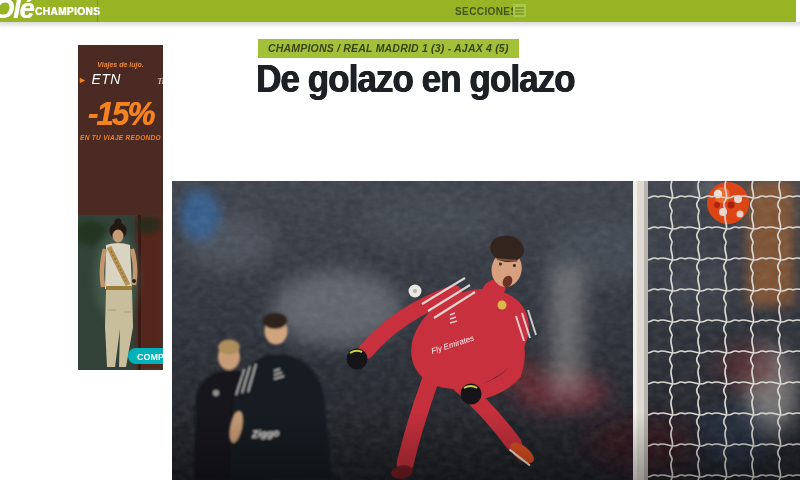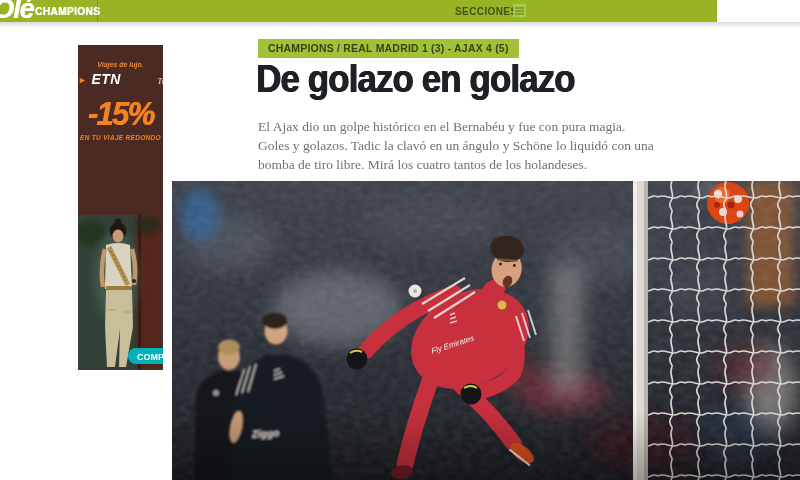--- a/index.html
+++ b/index.html
@@ -1,20 +1,20 @@
 <!DOCTYPE html>
 <html><head>
 <meta charset="utf-8">
 <style>
   html,body{margin:0;padding:0;background:#fff;}
   .page{position:relative;width:800px;height:480px;overflow:hidden;background:#fff;
         font-family:"Liberation Sans",sans-serif;}
 
   
-  .topbar{position:absolute;left:0;top:0;width:717px;height:22px;background:#96b424;}
+  .topbar{position:absolute;left:0;top:0;width:796px;height:22px;background:#96b424;}
   .topbar-shadow{position:absolute;left:0;top:22px;width:800px;height:6px;
         background:linear-gradient(rgba(0,0,0,.14),rgba(0,0,0,0));}
   .logo{position:absolute;left:-7px;top:-4px;color:#fff;font-size:27px;font-weight:bold;
         font-style:italic;letter-spacing:-1px;line-height:27px;
         text-shadow:.5px 0 0 #fff;}
   .nav-champ{position:absolute;left:35px;top:5px;color:#fff;font-size:11px;font-weight:bold;
         letter-spacing:.4px;transform:scaleX(.92);transform-origin:left;
         text-shadow:.4px 0 0 #fff;}
   .tb-divider{position:absolute;left:97px;top:0;width:1px;height:22px;background:rgba(0,0,0,.16);}
   .secciones{position:absolute;left:455px;top:6px;color:#45511b;font-size:10px;font-weight:bold;
@@ -24,37 +24,37 @@
                          linear-gradient(#84a02a,#84a02a);
         background-size:9px 2px;background-position:2px 3px,2px 6px,2px 9px;
         background-repeat:no-repeat;}
 
   
   .ad{position:absolute;left:78px;top:45px;width:85px;height:325px;background:#4a2a22;
       overflow:hidden;text-align:center;color:#fff;cursor:pointer;}
   .ad-tagline{margin-top:16px;font-size:7px;font-weight:bold;font-style:italic;color:#ef8a3c;}
   .ad-brandrow{margin-top:2px;white-space:nowrap;}
   .ad-chevron{color:#f5821f;font-size:9px;vertical-align:1px;}
-  .ad-etn{font-size:14px;font-weight:bold;font-style:italic;letter-spacing:.5px;color:#fff;}
+  .ad-etn{font-size:14px;font-weight:normal;font-style:italic;letter-spacing:.5px;color:#fff;}
   .ad-turista{font-family:"Liberation Serif",serif;font-style:italic;font-size:9px;color:#ece0d6;margin-left:32px;}
   .ad-promo{margin-top:9px;font-size:10.5px;font-style:italic;line-height:1.7;color:#f4efe9;}
   .ad-promo b{color:#fff;}
   .ad-discount{margin-top:6px;font-size:34px;font-weight:bold;font-style:italic;color:#f5821f;
       letter-spacing:-2px;transform:scaleX(.92);transform-origin:center;
       text-shadow:.6px 0 0 #f5821f;}
   .ad-caption{margin-top:1px;font-size:6.5px;font-weight:bold;font-style:italic;color:#f5821f;
       letter-spacing:.3px;}
   .ad-photo{position:absolute;left:0;top:170px;width:85px;height:155px;}
   .ad-cta{position:absolute;left:50px;top:303px;width:64px;height:16px;border-radius:8px;
       background:#00b2ba;color:#fff;font-size:9px;font-weight:bold;line-height:16px;
       text-align:left;padding-left:9px;border:none;cursor:pointer;}
 
   
   .article-badge{position:absolute;left:258px;top:39px;background:#a3c138;color:#3b4015;
-      font-size:10.5px;font-weight:bold;letter-spacing:.2px;padding:3px 10px 4px;cursor:pointer;}
+      font-size:10.5px;font-weight:bold;letter-spacing:.2px;padding:3px 10px 4px;cursor:pointer;font-style:italic;}
   .article-title{position:absolute;left:256px;top:58px;font-size:38px;font-weight:bold;
       color:#1d2125;letter-spacing:-1px;transform:scaleX(.92);transform-origin:left top;
       text-shadow:.7px 0 0 #1d2125,-.3px 0 0 #1d2125;}
   .article-lede{position:absolute;left:258px;top:117px;width:398px;
       font-family:"Liberation Serif",serif;font-size:13.5px;line-height:19px;color:#6e7173;}
 
   
   .photo{position:absolute;left:172px;top:181px;width:628px;height:299px;}
 </style>
 </head>
@@ -109,21 +109,20 @@
         <rect x="28" y="71" width="26" height="4" rx="1" fill="#9b7c36"></rect>
         <path d="M28 75 L54 75 L55 112 L48 152 L41 152 L42 114 L37 152 L29 152 L27 112 Z" fill="#c9be9c"></path>
         <path d="M30 95 h8 M46 97 h7" stroke="#a89c77" stroke-width="1"></path>
       </g>
     </svg>
     <button class="ad-cta">COMPRAR</button>
   </div>
 
   <div class="article-badge">CHAMPIONS / REAL MADRID 1 (3) - AJAX 4 (5)</div>
   <h1 class="article-title" style="margin:0;">De golazo en golazo</h1>
-  <p class="article-lede" style="margin:0;">El Ajax dio un golpe histórico en el Bernabéu y fue con pura magia. Goles y golazos. Tadic la clavó en un ángulo y Schöne lo liquidó con una bomba de tiro libre. Mirá los cuatro tantos de los holandeses.</p>
 
   <svg class="photo" viewBox="0 0 628 299">
     <defs>
       <linearGradient id="crowdBG" x1="0" y1="0" x2="0" y2="1">
         <stop offset="0" stop-color="#3a3f49"></stop>
         <stop offset=".45" stop-color="#2b2f38"></stop>
         <stop offset="1" stop-color="#15171c"></stop>
       </linearGradient>
       <linearGradient id="vig" x1="0" y1="0" x2="0" y2="1">
         <stop offset="0" stop-color="#000" stop-opacity="0"></stop>

